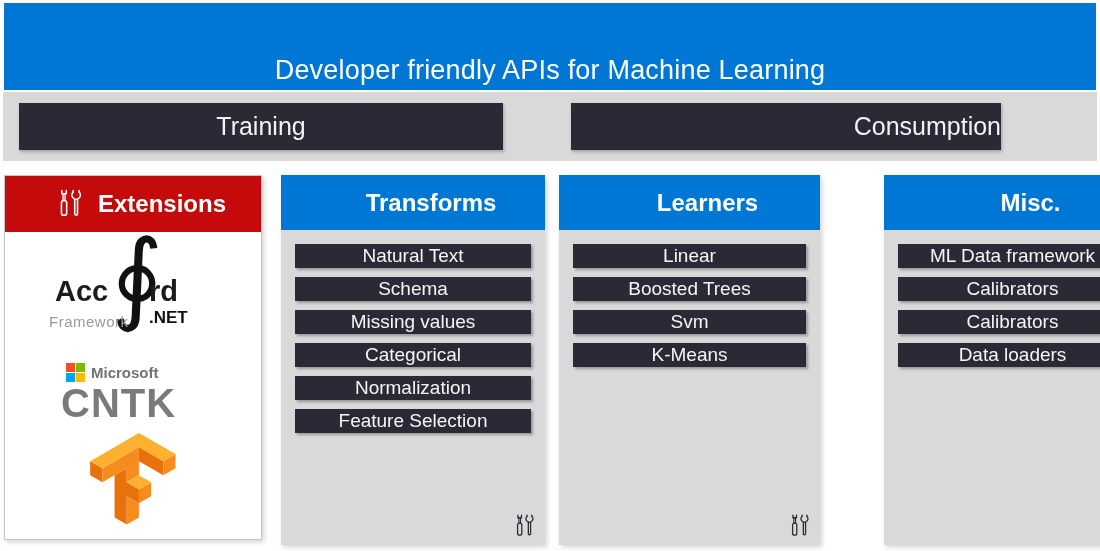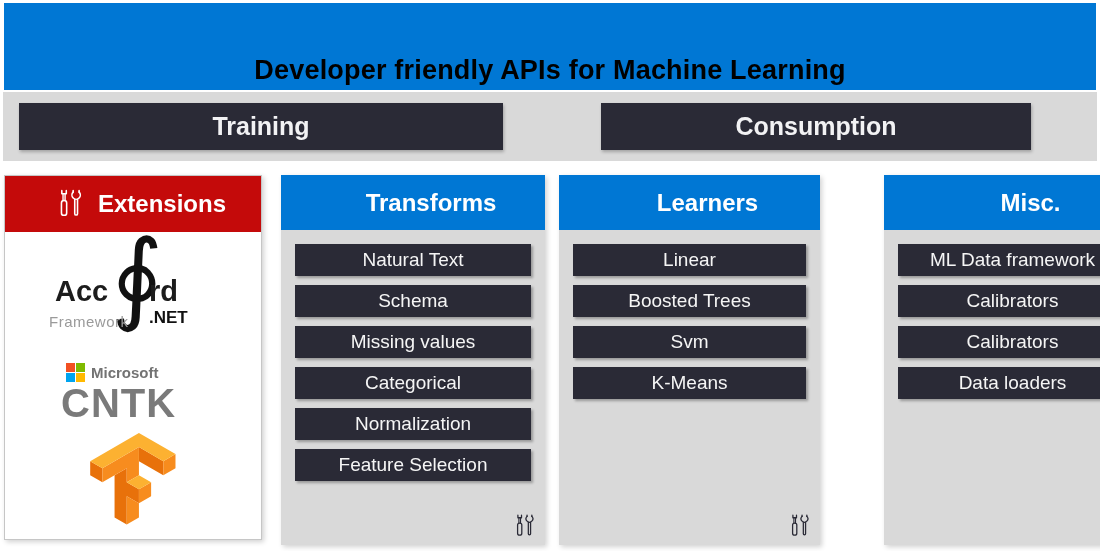--- a/index.html
+++ b/index.html
@@ -5,49 +5,49 @@
   html,body{margin:0;padding:0;background:#fff;}
   .canvas{
     position:relative;width:1100px;height:551px;background:#ffffff;overflow:hidden;
     font-family:"Liberation Sans", sans-serif;
   }
   
   .banner{
     position:absolute;left:4px;top:3px;width:1092px;height:87px;background:#0077D4;
     display:flex;align-items:center;justify-content:center;
   }
-  .banner span{color:#000000;font-size:27px;font-weight:bold;letter-spacing:.2px;margin-top:47px;}
+  .banner span{color:#ffffff;font-size:27px;font-weight:normal;letter-spacing:.2px;margin-top:47px;}
   
   .grayband{position:absolute;left:3px;top:92px;width:1094px;height:69px;background:#D9D9D9;}
   .darkbar{
     position:absolute;top:11px;height:47px;background:#2A2A36;
     display:flex;align-items:center;justify-content:center;
     box-shadow:1px 2px 3px rgba(0,0,0,.25);
   }
-  .darkbar span{color:#F2F2F4;font-size:25px;font-weight:700;}
+  .darkbar span{color:#F2F2F4;font-size:25px;font-weight:400;}
   .darkbar.training{left:16px;width:484px;}
-  .darkbar.consumption{left:598px;width:430px;}
+  .darkbar.consumption{left:568px;width:430px;justify-content:flex-end;}
   
   .col{position:absolute;top:175px;height:370px;background:#D9D9D9;box-shadow:2px 2px 5px rgba(0,0,0,.18);}
   .col.ext{left:4px;width:258px;height:365px;background:#ffffff;border:1px solid #C6C6C6;box-sizing:border-box;}
   .col.transforms{left:281px;width:264px;}
   .col.learners{left:559px;width:261px;}
   .col.misc{left:884px;width:257px;}
   .colhead{
     height:55px;display:flex;align-items:center;justify-content:center;padding-left:36px;
   }
   .colhead.blue{background:#0077D4;}
   .colhead.red{background:#C40A0A;justify-content:flex-start;height:56px;}
   .colhead span{color:#fff;font-size:24px;font-weight:bold;}
   .colhead.red .tools{margin:0 0 0 16px;}
   .colhead.red span{flex:1;text-align:center;margin-right:20px;}
   
   .list{padding:14px 14px 0 14px;}
   .pill{
-    height:32px;margin-bottom:9px;background:#2A2A36;
+    height:24px;margin-bottom:9px;background:#2A2A36;
     display:flex;align-items:center;justify-content:center;
     box-shadow:1.5px 1.5px 2.5px rgba(0,0,0,.3);
     color:#F5F5F5;font-size:19px;
   }
   
   .tools{display:block;}
   .tools.white{width:26px;height:34px;color:#ffffff;}
   .tools.dark{position:absolute;right:10px;bottom:5px;width:21px;height:28px;color:#2A2A36;}
   
   .ext-body{

